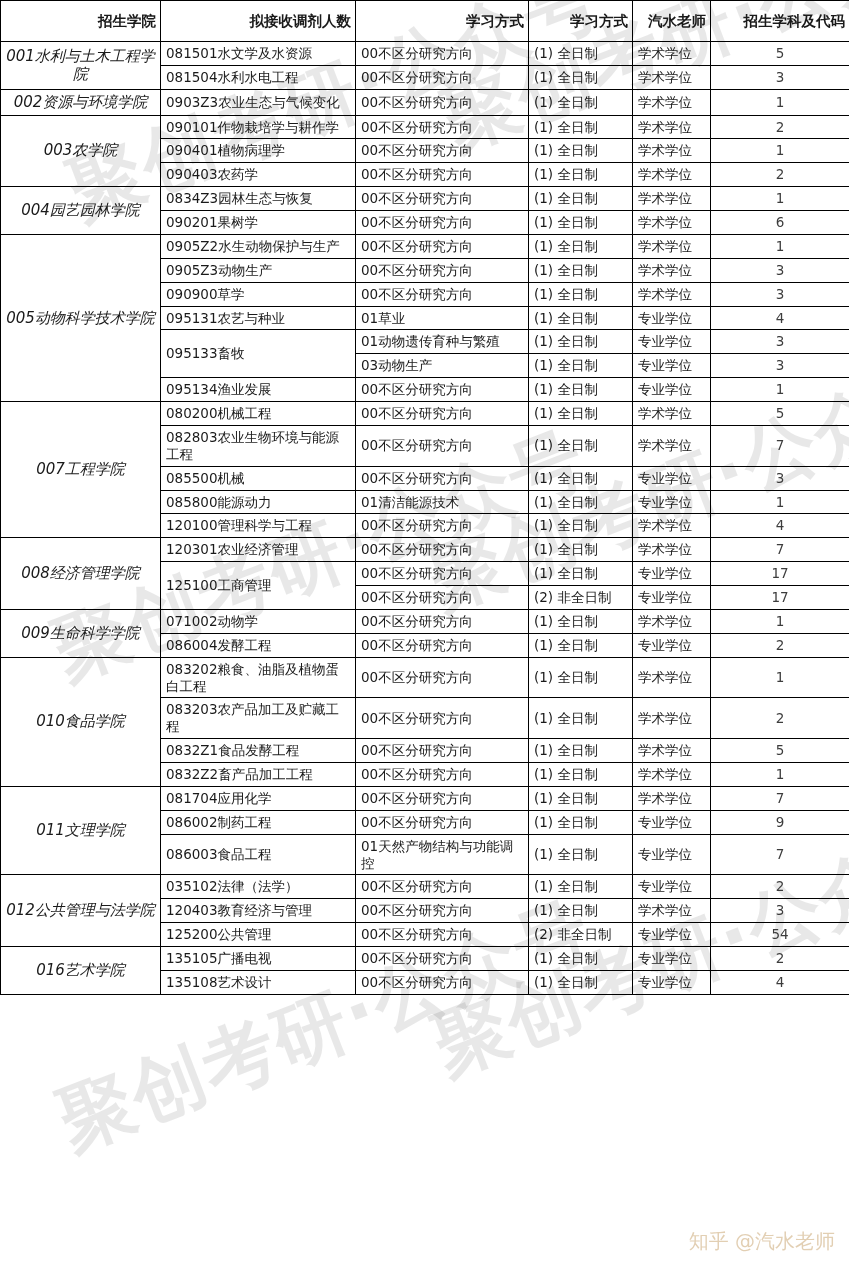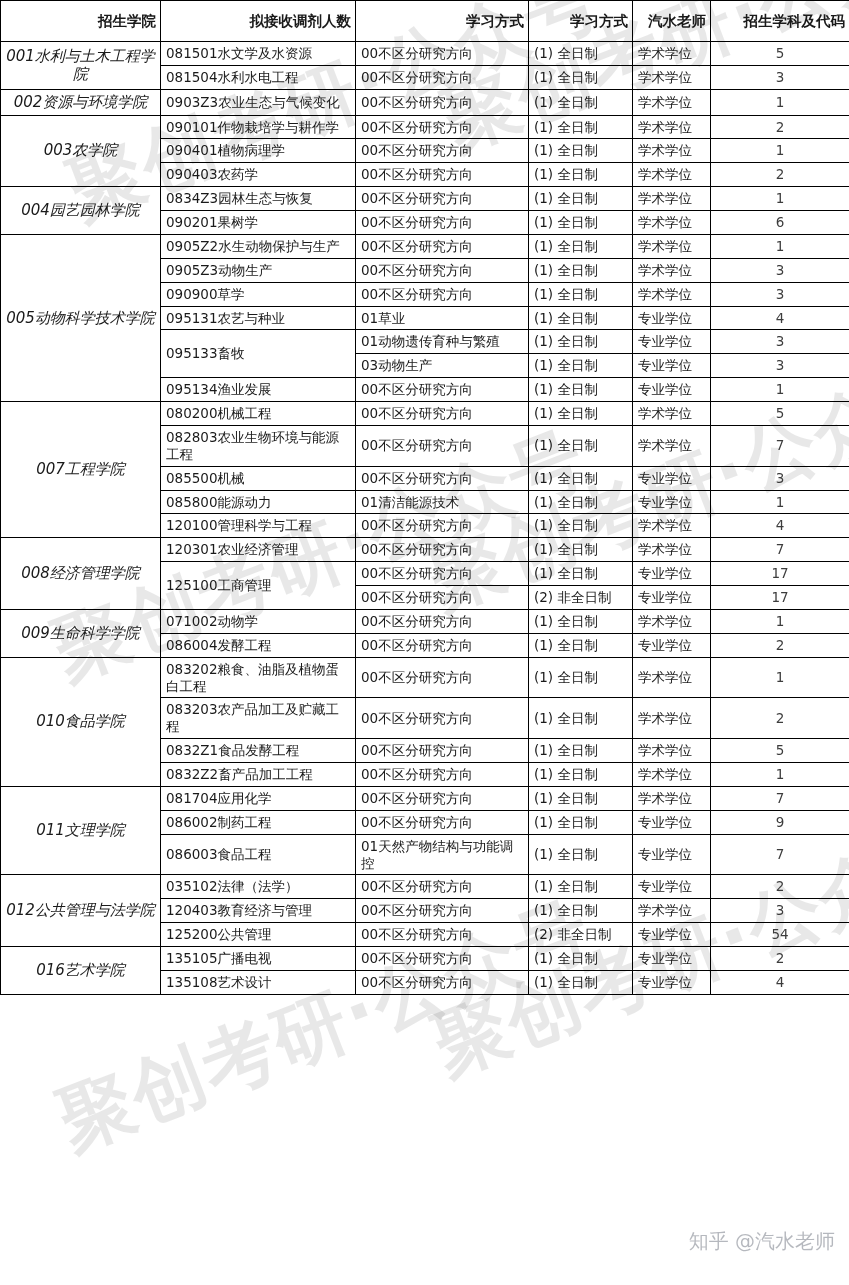--- a/index.html
+++ b/index.html
@@ -46,21 +46,21 @@
   .wm-d { font-size: 74px; left: 415px; top: 540px; transform: rotate(-21deg); }
   .wm-e { font-size: 74px; left: 45px;  top: 1080px; transform: rotate(-21deg); }
   .wm-f { font-size: 74px; left: 420px; top: 1005px; transform: rotate(-21deg); }
 
   .wm-zhihu {
     position: absolute;
     right: 14px;
     bottom: 30px;
     font-size: 20px;
     font-family: "DejaVu Sans", sans-serif;
-    color: #0f172a;
+    color: #a16207;
     opacity: 0.30;
     white-space: nowrap;
     z-index: 3;
     pointer-events: none;
     font-weight: 500;
   }
 
   
   table {
     position: relative;

